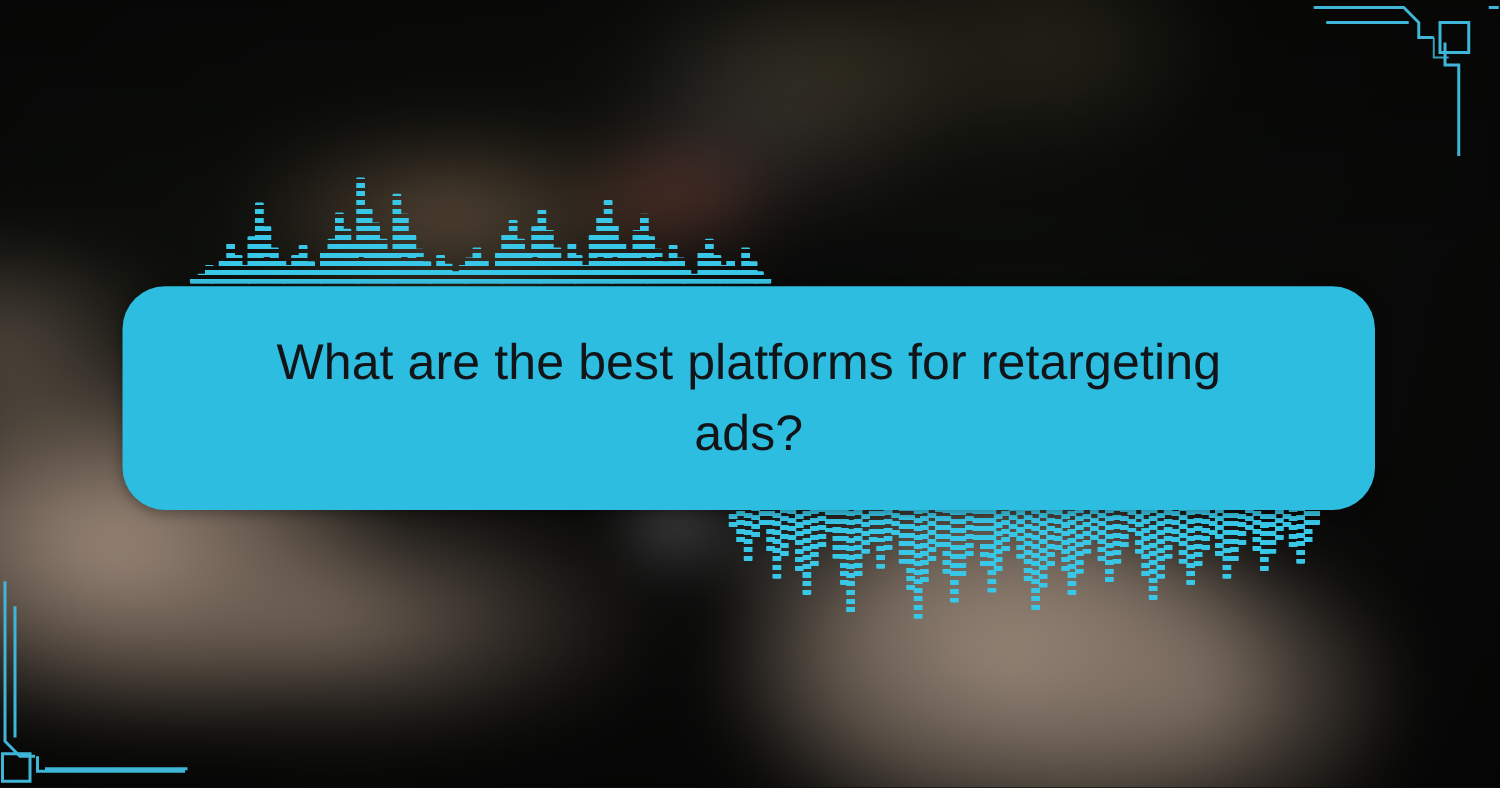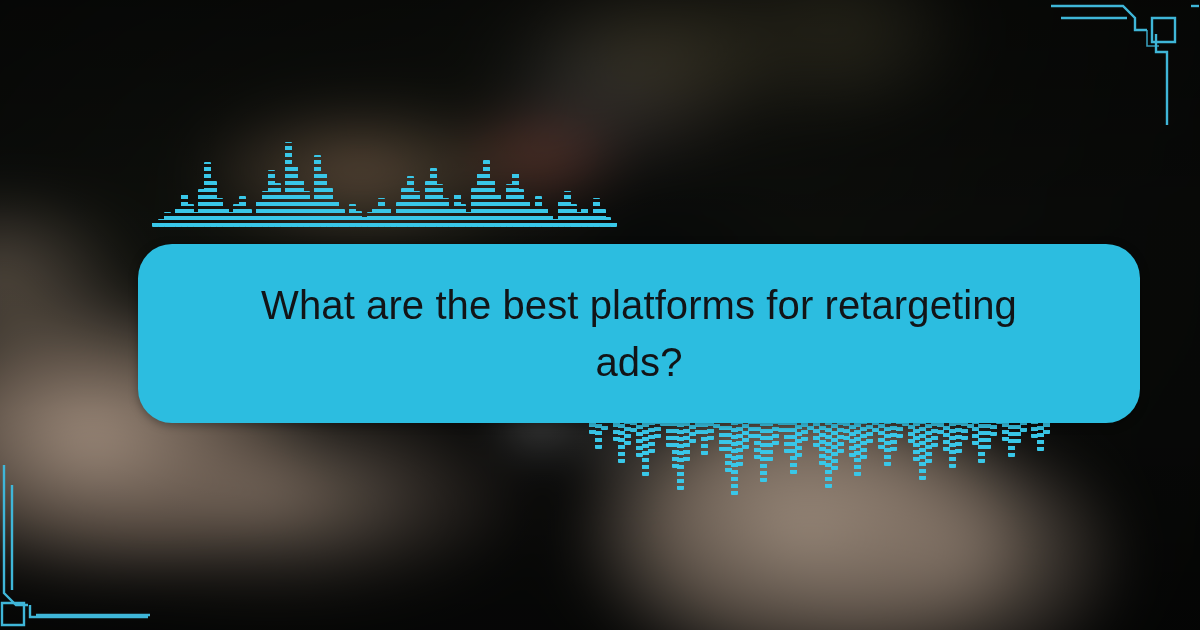--- a/index.html
+++ b/index.html
@@ -74,28 +74,27 @@
       repeating-linear-gradient(to top,
         #39c7e8 0px, #39c7e8 4px,
         rgba(0,0,0,0) 4px, rgba(0,0,0,0) 7px);
     border-radius:1px;
   }
   .wave-bottom .wave-bar { bottom:auto; top:0; }
 
   
   .quote-card {
     position:absolute;
-    left:98px; top:244px;
+    left:98px; top:229px;
     width:1002px; height:179px;
     background:#2cbde0;
     border-radius:34px;
     display:flex; align-items:center; justify-content:center;
     box-shadow:0 2px 10px rgba(0,0,0,0.35);
     z-index:5;
-    margin-left:40px;
   }
 
   .quote-text {
     color:#121417;
     font-size:40px;
     font-weight:400;
     line-height:1.42;
     text-align:center;
     letter-spacing:0.1px;
     max-width:860px;

